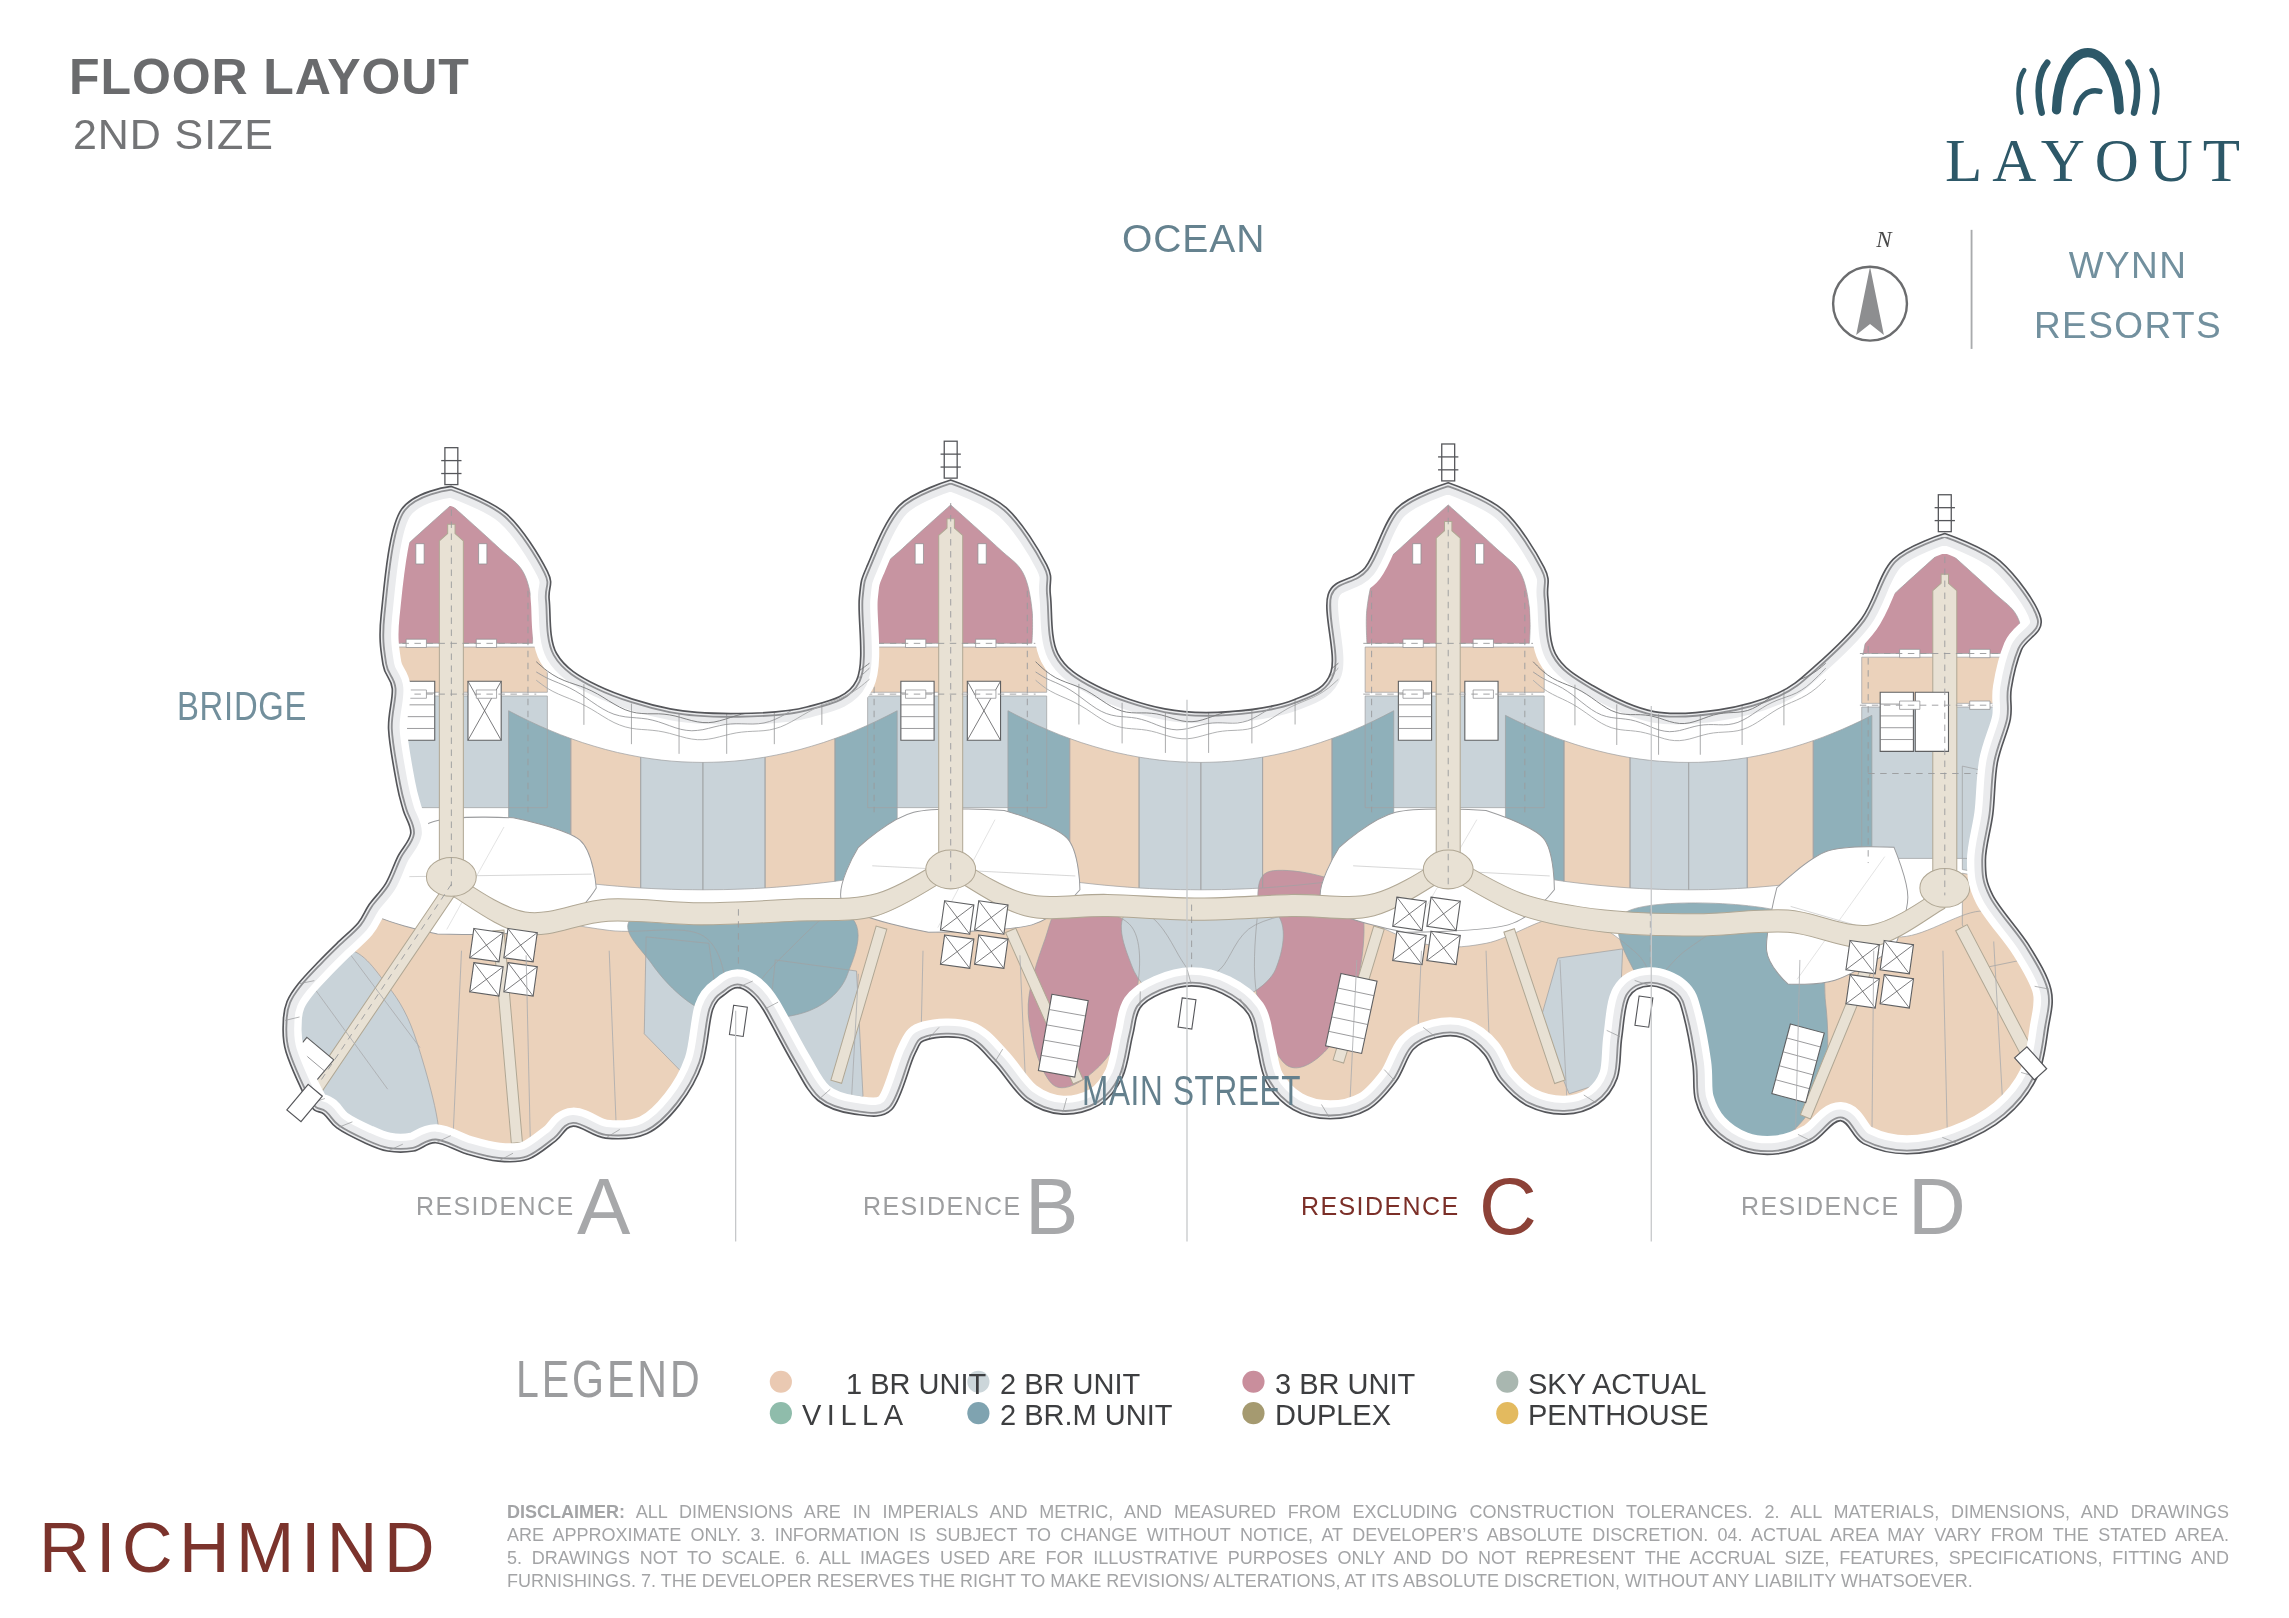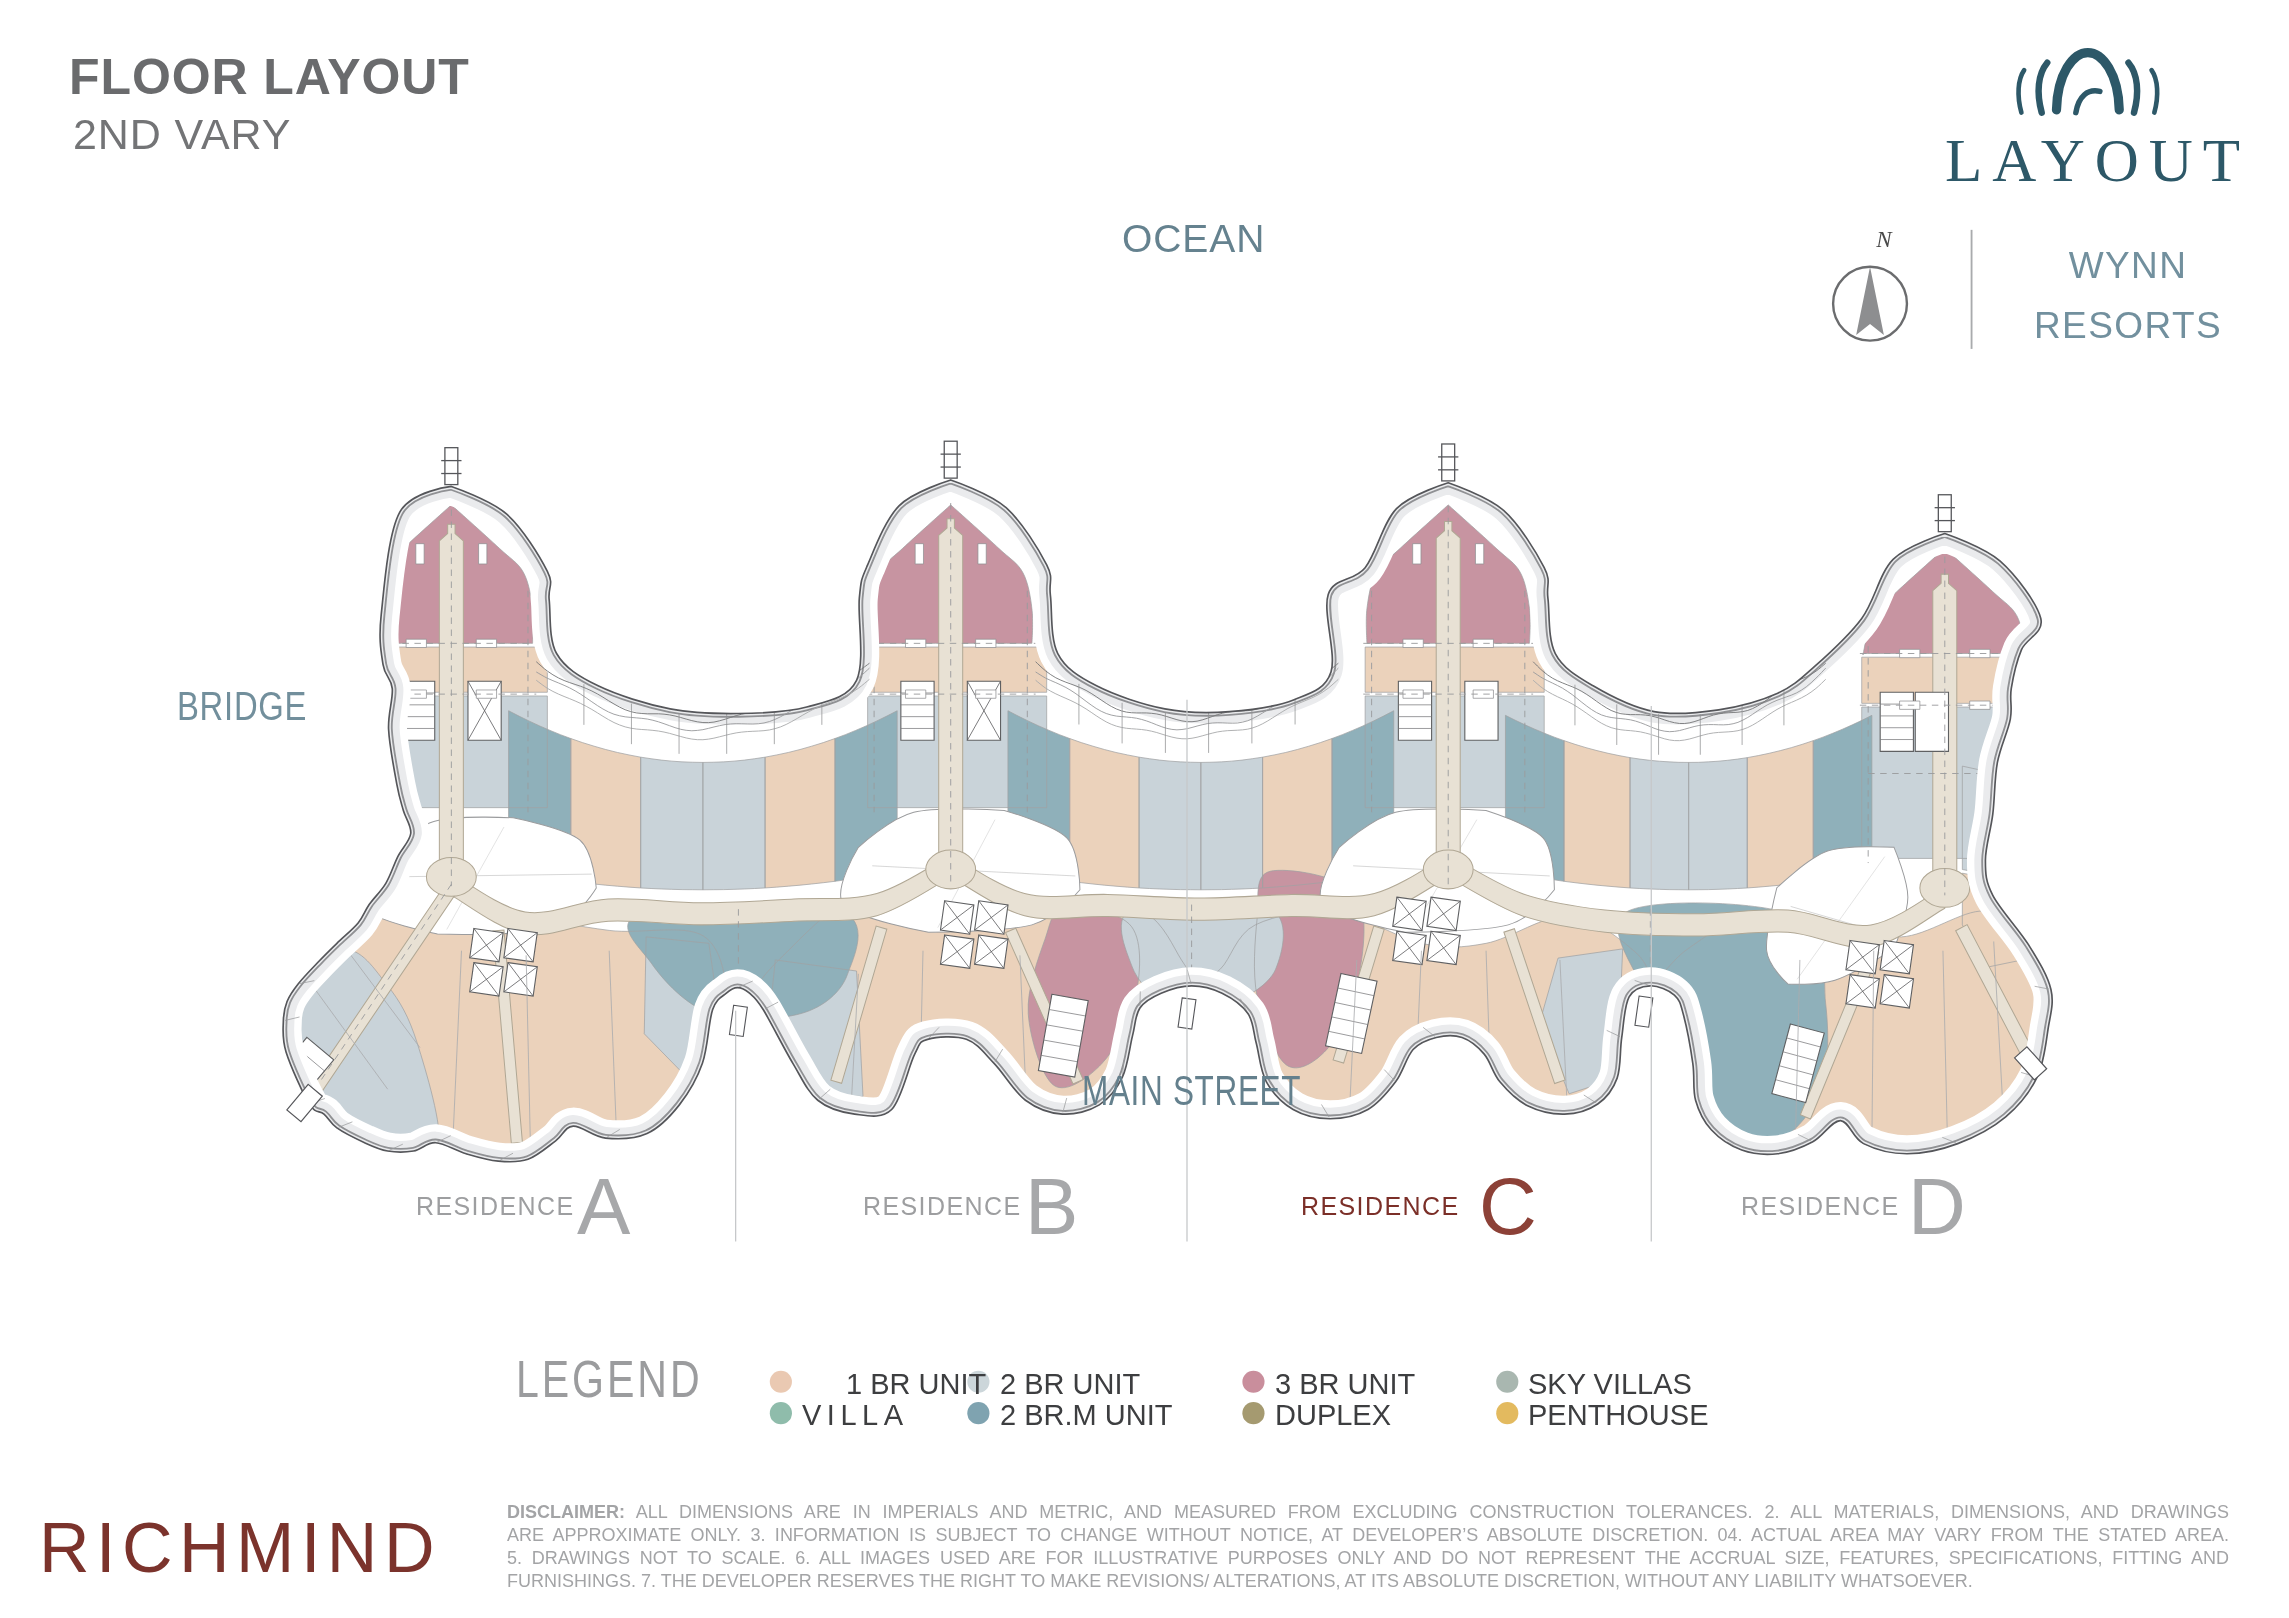--- a/index.html
+++ b/index.html
@@ -556,21 +556,21 @@
 
 <circle cx="1060" cy="1531" r="12" fill="#7fa3b0"></circle>
 
 <circle cx="1358" cy="1531" r="12" fill="#a59a70"></circle>
 
 <circle cx="1633" cy="1531" r="12" fill="#e3ba5f"></circle>
 </svg>
 
 <div class="abs" style="left:69px;top:48px;font-size:50px;font-weight:bold;letter-spacing:0.9px;color:#6a6b6d">FLOOR LAYOUT</div>
 
-<div class="abs" style="left:73px;top:110px;font-size:43px;font-weight:400;letter-spacing:0.9px;color:#737476">2ND VARY</div>
+<div class="abs" style="left:73px;top:110px;font-size:43px;font-weight:400;letter-spacing:0.9px;color:#737476">2ND SIZE</div>
 
 <div class="abs" style="left:1938px;top:126px;width:319px;text-align:center;font-family:'Liberation Serif',serif;font-size:61px;letter-spacing:10px;color:#2d5868">LAYOUT</div>
 
 <div class="abs" style="left:2008px;top:236px;width:240px;text-align:center;font-size:37px;letter-spacing:1.4px;color:#72909e;line-height:60px">WYNN<br>RESORTS</div>
 
 <div class="abs" style="left:1122px;top:217px;font-size:39px;letter-spacing:0.9px;color:#65828f">OCEAN</div>
 
 <div class="abs" style="left:177px;top:684px;font-size:40px;letter-spacing:0.9px;color:#728f9c;transform:scaleX(0.82);transform-origin:0 0">BRIDGE</div>
 
 <div class="abs" style="left:1082px;top:1067px;font-size:42px;letter-spacing:0.9px;color:#64808d;transform:scaleX(0.75);transform-origin:0 0">MAIN STREET</div>
@@ -585,21 +585,21 @@
 <div class="abs" style="left:1479px;top:1161px;font-size:80px;color:#8c4137">C</div>
 
 <div class="abs" style="left:1741px;top:1192px;font-size:25px;letter-spacing:1.4px;color:#9d9ea0">RESIDENCE</div>
 <div class="abs" style="left:1908px;top:1161px;font-size:80px;color:#a7a8aa">D</div>
 
 <div class="abs" style="left:516px;top:1349px;font-size:52px;letter-spacing:3.7px;color:#9b9c9e;transform:scaleX(0.79);transform-origin:0 0">LEGEND</div>
 
 <div class="abs" style="left:846px;top:1368px;font-size:29px;color:#3d3e40">1 BR UNIT</div>
 <div class="abs" style="left:1000px;top:1368px;font-size:29px;color:#3d3e40">2 BR UNIT</div>
 <div class="abs" style="left:1275px;top:1368px;font-size:29px;color:#3d3e40">3 BR UNIT</div>
-<div class="abs" style="left:1528px;top:1368px;font-size:29px;color:#3d3e40">SKY VILLAS</div>
+<div class="abs" style="left:1528px;top:1368px;font-size:29px;color:#3d3e40">SKY ACTUAL</div>
 
 <div class="abs" style="left:802px;top:1399px;font-size:29px;letter-spacing:5.5px;color:#3d3e40">VILLA</div>
 <div class="abs" style="left:1000px;top:1399px;font-size:29px;color:#3d3e40">2 BR.M UNIT</div>
 <div class="abs" style="left:1275px;top:1399px;font-size:29px;color:#3d3e40">DUPLEX</div>
 <div class="abs" style="left:1528px;top:1399px;font-size:29px;color:#3d3e40">PENTHOUSE</div>
 
 <div class="abs" style="left:39px;top:1508px;font-size:70px;font-weight:normal;letter-spacing:6.5px;color:#7b332c">RICHMIND</div>
 
 <div class="abs" style="left:507px;top:1501px;width:1722px;font-size:18px;line-height:23px;color:#a3a4a6">
     <div style="text-align:justify;text-align-last:justify"><b>DISCLAIMER:</b> ALL DIMENSIONS ARE IN IMPERIALS AND METRIC, AND MEASURED FROM EXCLUDING CONSTRUCTION TOLERANCES. 2. ALL MATERIALS, DIMENSIONS, AND DRAWINGS</div>

